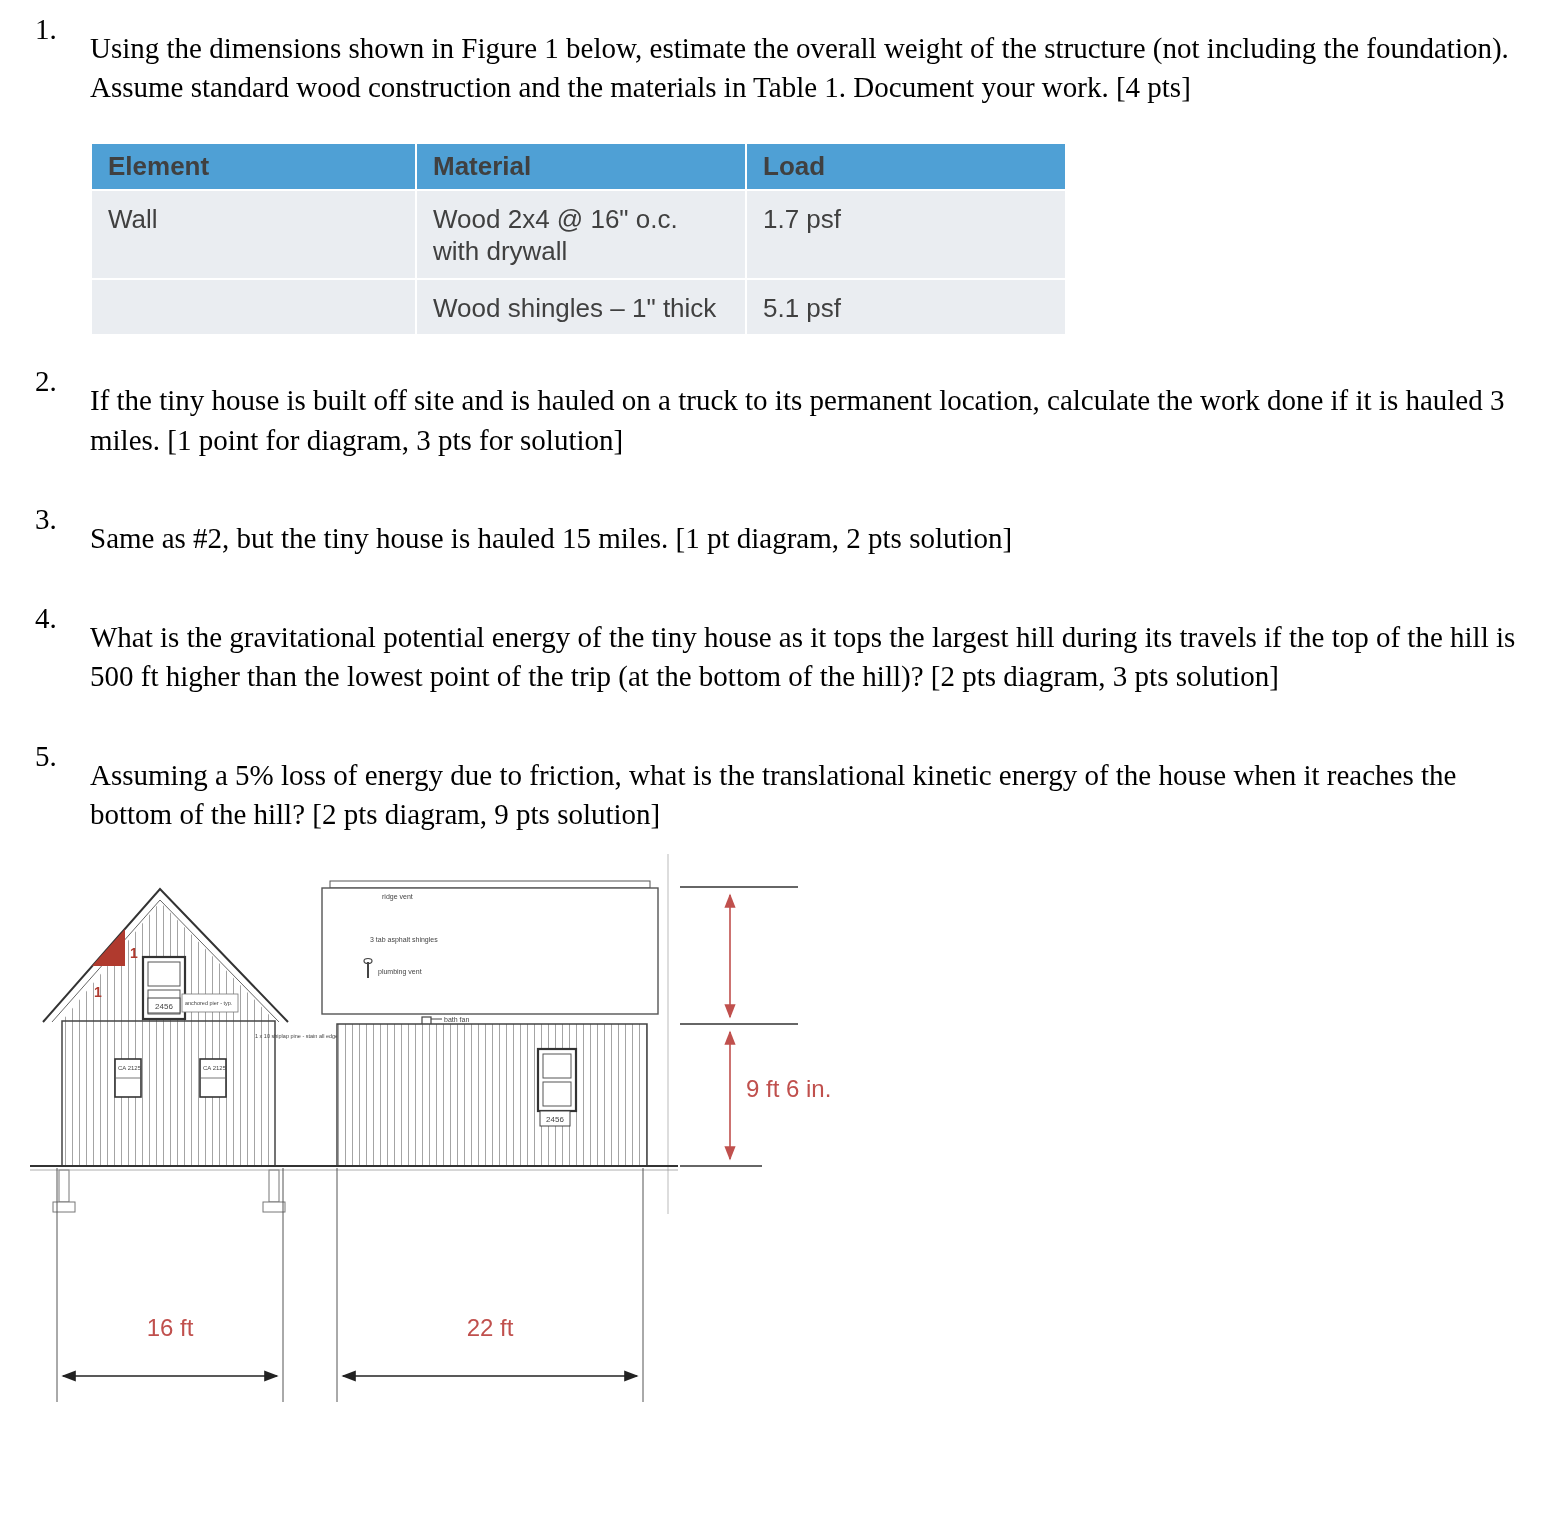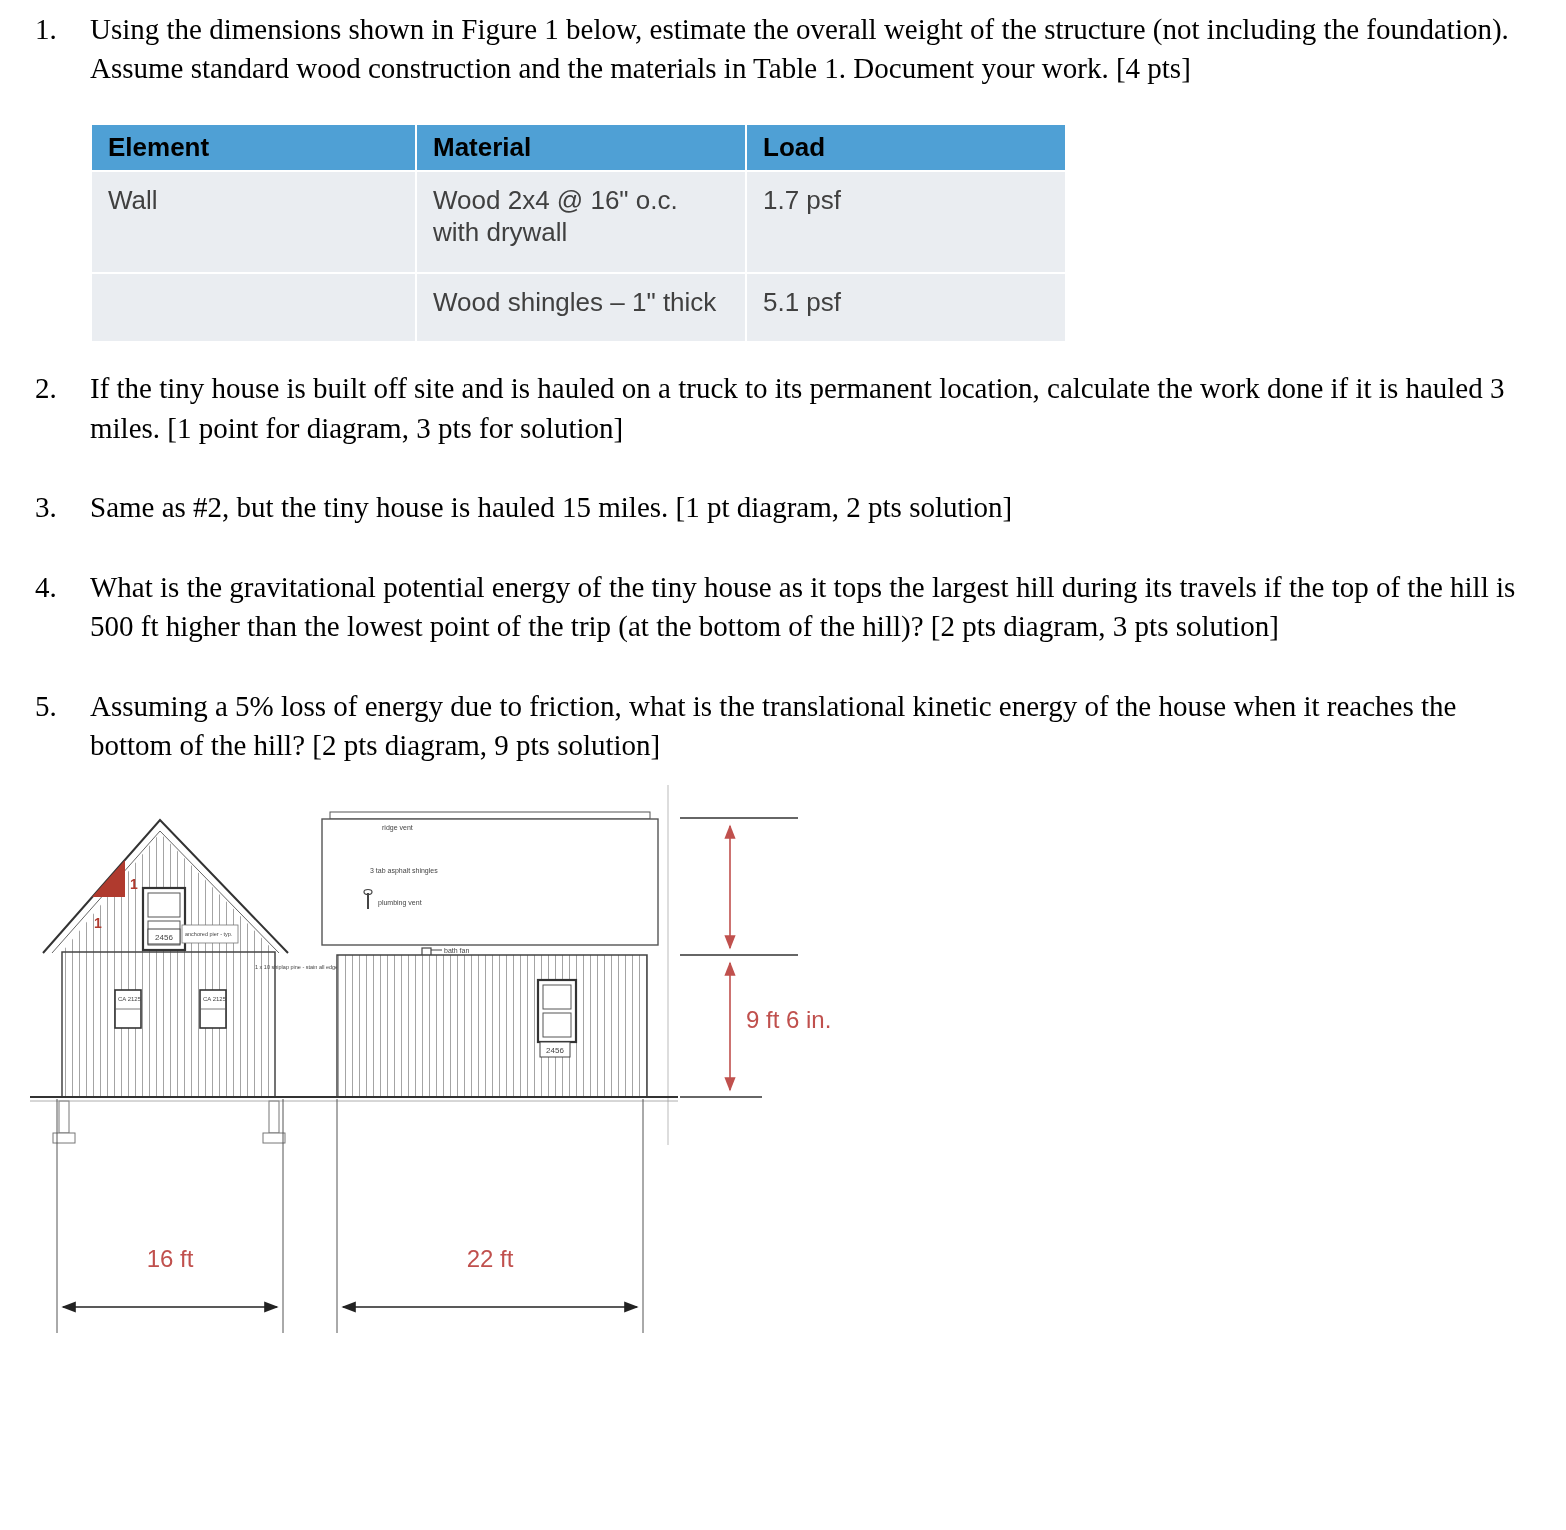--- a/index.html
+++ b/index.html
@@ -8,48 +8,48 @@
     width:1566px;
     min-height:1530px;
     background:#fff;
     font-family:"Liberation Serif", serif;
     color:#000;
     overflow:hidden;
   }
   
   .q { display:flex; align-items:flex-start; font-size:29px; line-height:1.36; margin:0 0 0 35px; }
   .q-num { flex:0 0 55px; }
-  .q-text { flex:1; max-width:1430px; padding-right:30px; }
+  .q-text { flex:1; max-width:1430px; padding-right:30px;margin-top:19px; }
   .q1 { margin-top:10px; }
   .q2 { margin-top:26px; }
   .q3 { margin-top:40px; }
   .q4 { margin-top:40px; }
   .q5 { margin-top:40px; }
 
   
   .table-wrap { margin:34px 0 0 90px; }
   .table-title { font-weight:bold; font-size:29px; margin:0 0 10px 0; }
   table.materials {
     border-collapse:collapse;
     font-family:"Liberation Sans", sans-serif;
     font-size:26px;
     color:#404040;
     table-layout:fixed;
     width:975px;
   }
   table.materials th {
     background:#4FA0D5;
-    color:#000000;
+    color:#404040;
     font-weight:bold;
     text-align:left;
     padding:7px 16px;
     border:2px solid #ffffff;
   }
   table.materials td {
-    padding:12px 16px 23px 16px;
+    padding:12px 16px 10px 16px;
     border:2px solid #ffffff;
     vertical-align:top;
     line-height:1.25;
   }
   tr.row-a td { background:#EAEDF1; }
   tr.row-b td { background:#DBE3EE; }
 
   
   .figure-wrap { margin:20px 0 0 30px; position:relative; }
   .figure-caption {

